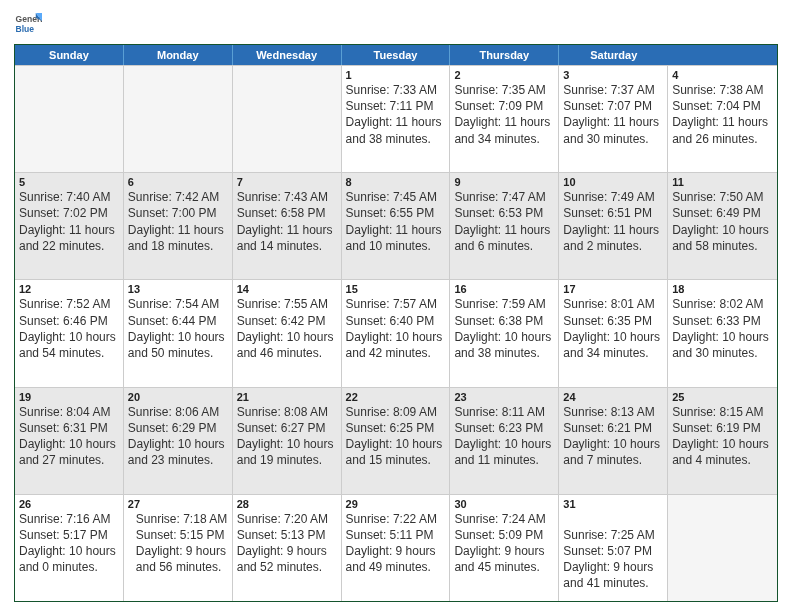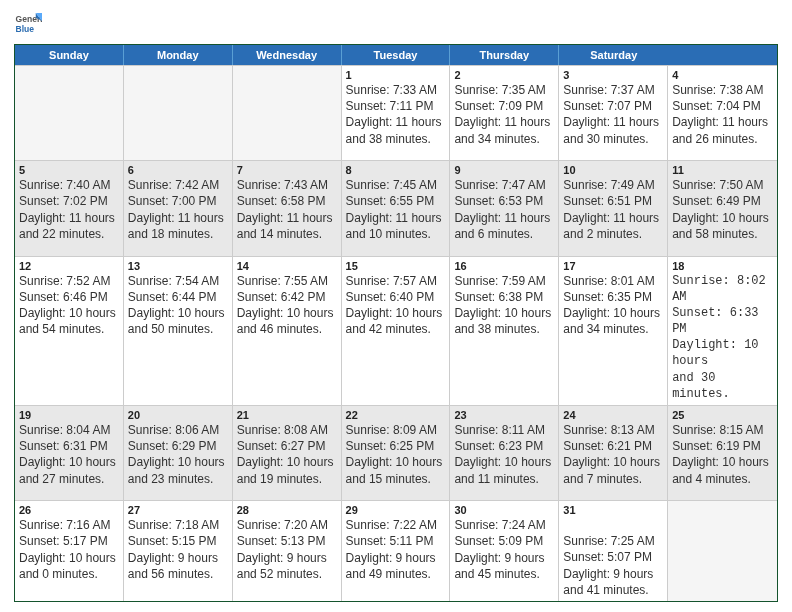--- a/index.html
+++ b/index.html
@@ -251,21 +251,21 @@
           </div>
           <div class="cal-cell">
             <div class="day-num">17</div>
             <div class="cell-text" style="white-space: pre-line;">Sunrise: 8:01 AM
 Sunset: 6:35 PM
 Daylight: 10 hours
 and 34 minutes.</div>
           </div>
           <div class="cal-cell">
             <div class="day-num">18</div>
-            <div class="cell-text" style="white-space: pre-line; font-family: Liberation Mono, monospace;">Sunrise: 8:02 AM
+            <div class="cell-text" style="white-space: pre-line;">Sunrise: 8:02 AM
 Sunset: 6:33 PM
 Daylight: 10 hours
 and 30 minutes.</div>
           </div>
         </div>
         <div class="cal-week">
           <div class="cal-cell shaded">
             <div class="day-num">19</div>
             <div class="cell-text" style="white-space: pre-line;">Sunrise: 8:04 AM
 Sunset: 6:31 PM
@@ -318,21 +318,21 @@
         <div class="cal-week">
           <div class="cal-cell">
             <div class="day-num">26</div>
             <div class="cell-text" style="white-space: pre-line;">Sunrise: 7:16 AM
 Sunset: 5:17 PM
 Daylight: 10 hours
 and 0 minutes.</div>
           </div>
           <div class="cal-cell">
             <div class="day-num">27</div>
-            <div class="cell-text" style="white-space: pre-line;">Sunrise: 7:18 AM
+            <div class="cell-text" style="white-space: pre-line; margin-left: 8px;">Sunrise: 7:18 AM
 Sunset: 5:15 PM
 Daylight: 9 hours
 and 56 minutes.</div>
           </div>
           <div class="cal-cell">
             <div class="day-num">28</div>
             <div class="cell-text" style="white-space: pre-line;">Sunrise: 7:20 AM
 Sunset: 5:13 PM
 Daylight: 9 hours
 and 52 minutes.</div>

